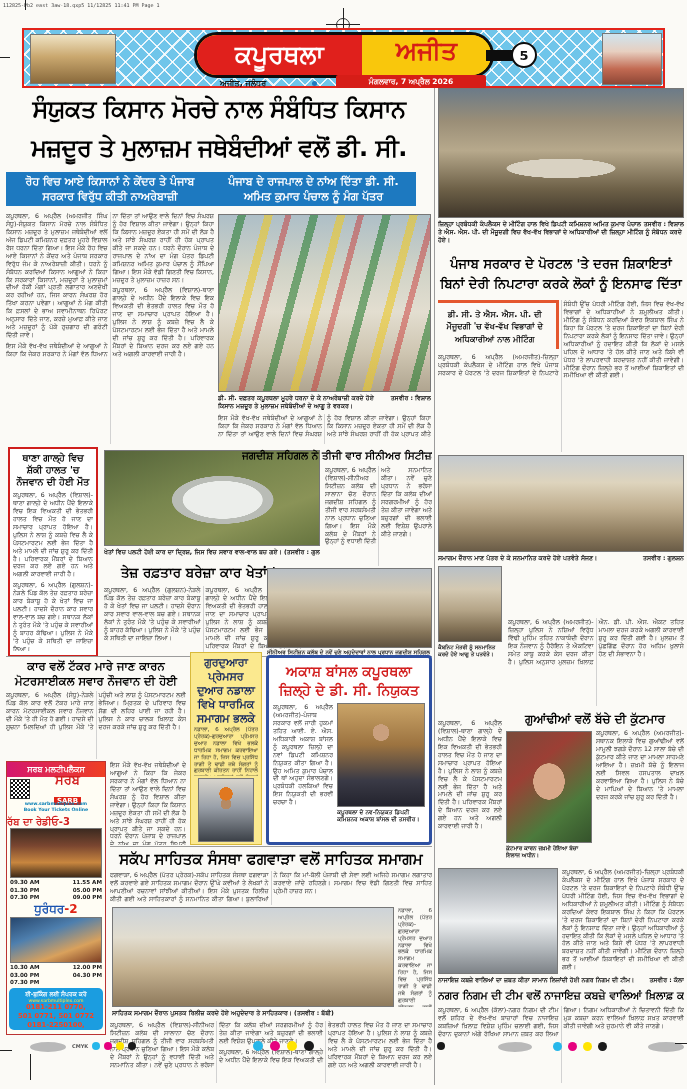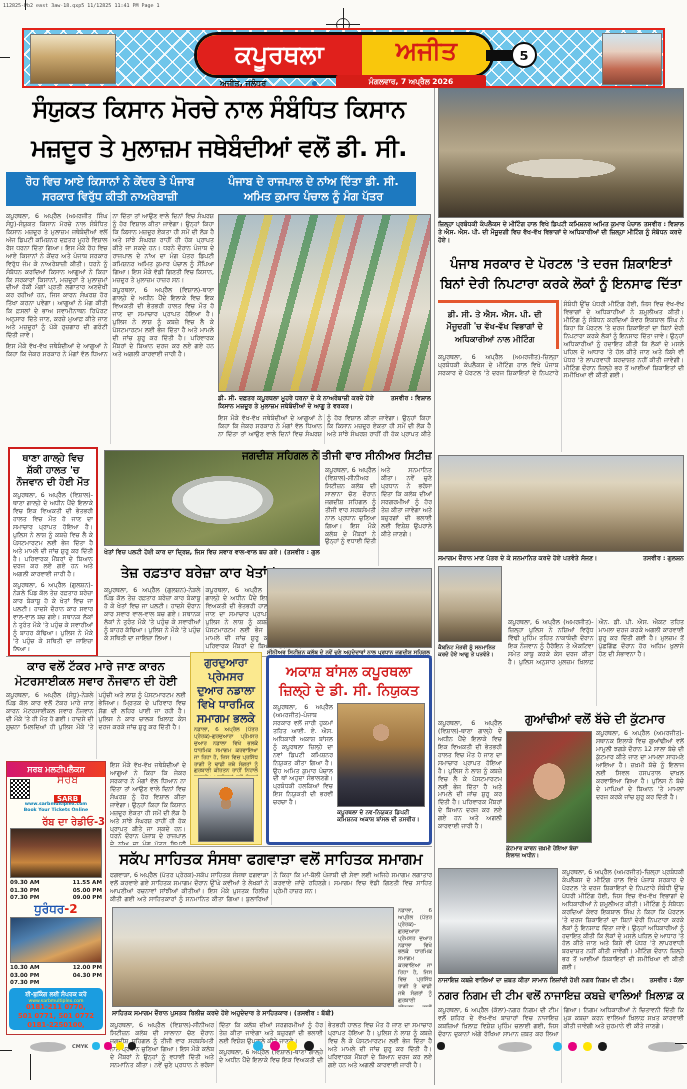--- a/index.html
+++ b/index.html
@@ -46,21 +46,21 @@
 .ph-sikh{background:radial-gradient(circle 11px at 50% 24%,#e07820 0 60%,transparent 61%),radial-gradient(circle 9px at 50% 40%,#b58a64 0 60%,transparent 61%),linear-gradient(180deg,#d8d4cc 0%,#9aa0a8 45%,#3c4148 100%)}
 .ph-child{background:radial-gradient(ellipse 26px 30px at 50% 45%,#d8a888 0 60%,transparent 61%),linear-gradient(140deg,#7a4a3a 0%,#9c3f35 32%,#4c7a3c 70%,#35532b 100%)}
 .ph-goods{background:linear-gradient(180deg,#9fa6ac 0%,#c9cdd1 28%,#eef0f1 50%,#b4b9bd 76%,#7d8287 100%)}
 .ph-sahitak{background:linear-gradient(180deg,#cdd3d8 0%,#e2ddcf 30%,#c6b392 62%,#8e7a5c 100%)}
 .ph-poster1{background:linear-gradient(180deg,#3c2a20 0%,#7a4630 35%,#c8863f 70%,#402a18 100%)}
 .ph-poster2{background:linear-gradient(160deg,#27476e 0%,#4e7fae 35%,#d9a15c 70%,#7c3d22 100%)}
 .qr{background:repeating-conic-gradient(#111 0 25%,#fff 0 50%);background-size:4px 4px;border:1px solid #333}
 
 .cine{position:absolute;border:1px solid #b33;background:#fffdf4;overflow:hidden}
 .cine .hd{background:linear-gradient(90deg,#d5186e,#ef3f23);color:#fff;font-weight:bold;font-size:8px;text-align:center;line-height:15px;height:15px;overflow:hidden}
-.cine .ttl1{color:#d21e1e;font-weight:bold;font-size:10px;text-align:right;height:13px;line-height:13px;overflow:hidden}
+.cine .ttl1{color:#d21e1e;font-weight:bold;font-size:10px;text-align:left;height:13px;line-height:13px;overflow:hidden}
 .cine .ttl2{font-weight:bold;font-size:12px;text-align:center;height:15px;line-height:15px;overflow:hidden}
 .cine .tgrid{display:grid;grid-template-columns:1fr 1fr;font-size:5.6px;font-weight:bold;color:#222;padding:1px 3px;row-gap:1px}
 .cine .web{font-size:4.6px;font-weight:bold;color:#0a7fb5;text-align:center;line-height:1.4;overflow:hidden}
 .contact{background:#1b9de0;border-radius:5px;text-align:center;padding:2px 1px;overflow:hidden}
 .contact .t1{color:#fff;font-weight:bold;font-size:6px}
 .contact .t2{color:#ffe23a;font-size:4.6px}
 .contact .t3{color:#ff4019;font-weight:bold;font-size:6.8px;line-height:1.35}
 .dot{position:absolute;border-radius:50%}
 .ell{position:absolute;border-radius:50%;background:#b9b9b9}
 </style>
@@ -213,21 +213,21 @@
   <div class="bt c3 abs" style="left:110px;top:1021px;width:322px;height:62px">
     <p>ਕਪੂਰਥਲਾ, 6 ਅਪ੍ਰੈਲ (ਵਿਸ਼ਾਲ)-ਸੀਨੀਅਰ ਸਿਟੀਜ਼ਨ ਕਲੱਬ ਦੀ ਸਾਲਾਨਾ ਚੋਣ ਦੌਰਾਨ ਜਗਦੀਸ਼ ਸਹਿਗਲ ਨੂੰ ਤੀਜੀ ਵਾਰ ਸਰਬਸੰਮਤੀ ਨਾਲ ਪ੍ਰਧਾਨ ਚੁਣਿਆ ਗਿਆ। ਇਸ ਮੌਕੇ ਕਲੱਬ ਦੇ ਮੈਂਬਰਾਂ ਨੇ ਉਨ੍ਹਾਂ ਨੂੰ ਵਧਾਈ ਦਿੱਤੀ ਅਤੇ ਸਨਮਾਨਿਤ ਕੀਤਾ। ਨਵੇਂ ਚੁਣੇ ਪ੍ਰਧਾਨ ਨੇ ਭਰੋਸਾ ਦਿੱਤਾ ਕਿ ਕਲੱਬ ਦੀਆਂ ਸਰਗਰਮੀਆਂ ਨੂੰ ਹੋਰ ਤੇਜ਼ ਕੀਤਾ ਜਾਵੇਗਾ ਅਤੇ ਬਜ਼ੁਰਗਾਂ ਦੀ ਭਲਾਈ ਲਈ ਵਿਸ਼ੇਸ਼ ਉਪਰਾਲੇ ਕੀਤੇ ਜਾਣਗੇ।</p>
     <p>ਕਪੂਰਥਲਾ, 6 ਅਪ੍ਰੈਲ (ਵਿਸ਼ਾਲ)-ਥਾਣਾ ਗਾਲ੍ਹੇ ਦੇ ਅਧੀਨ ਪੈਂਦੇ ਇਲਾਕੇ ਵਿਚ ਇਕ ਵਿਅਕਤੀ ਦੀ ਭੇਤਭਰੀ ਹਾਲਤ ਵਿਚ ਮੌਤ ਹੋ ਜਾਣ ਦਾ ਸਮਾਚਾਰ ਪ੍ਰਾਪਤ ਹੋਇਆ ਹੈ। ਪੁਲਿਸ ਨੇ ਲਾਸ਼ ਨੂੰ ਕਬਜ਼ੇ ਵਿਚ ਲੈ ਕੇ ਪੋਸਟਮਾਰਟਮ ਲਈ ਭੇਜ ਦਿੱਤਾ ਹੈ ਅਤੇ ਮਾਮਲੇ ਦੀ ਜਾਂਚ ਸ਼ੁਰੂ ਕਰ ਦਿੱਤੀ ਹੈ। ਪਰਿਵਾਰਕ ਮੈਂਬਰਾਂ ਦੇ ਬਿਆਨ ਦਰਜ ਕਰ ਲਏ ਗਏ ਹਨ ਅਤੇ ਅਗਲੀ ਕਾਰਵਾਈ ਜਾਰੀ ਹੈ।</p>
   </div>
 
   <div class="cine" style="left:6px;top:761px;width:100px;height:274px">
     <div class="hd">ਸਰਬ ਮਲਟੀਪਲੈਕਸ</div>
     <div style="display:flex;align-items:center;gap:3px;height:24px;padding:1px 3px">
       <div class="qr" style="width:20px;height:20px"></div>
       <div style="flex:1;text-align:center">
-        <div style="color:#d21e1e;font-weight:normal;font-size:11px">ਸਰਬ</div>
+        <div style="color:#d21e1e;font-weight:bold;font-size:13px">ਸਰਬ</div>
         <div style="background:#e02315;color:#fff;font-weight:bold;font-size:7px;display:inline-block;padding:0 3px">SARB</div>
       </div>
     </div>
     <div class="web" style="height:14px">
       <div>www.sarbmultiplex.com</div>
       <div>Book Your Tickets Online</div>
     </div>
     <div class="ttl1">ਰੱਬ ਦਾ ਰੇਡੀਓ-3</div>
     <div class="ph ph-poster1" style="position:relative;left:3px;width:92px;height:50px"></div>
     <div class="tgrid" style="height:24px">

